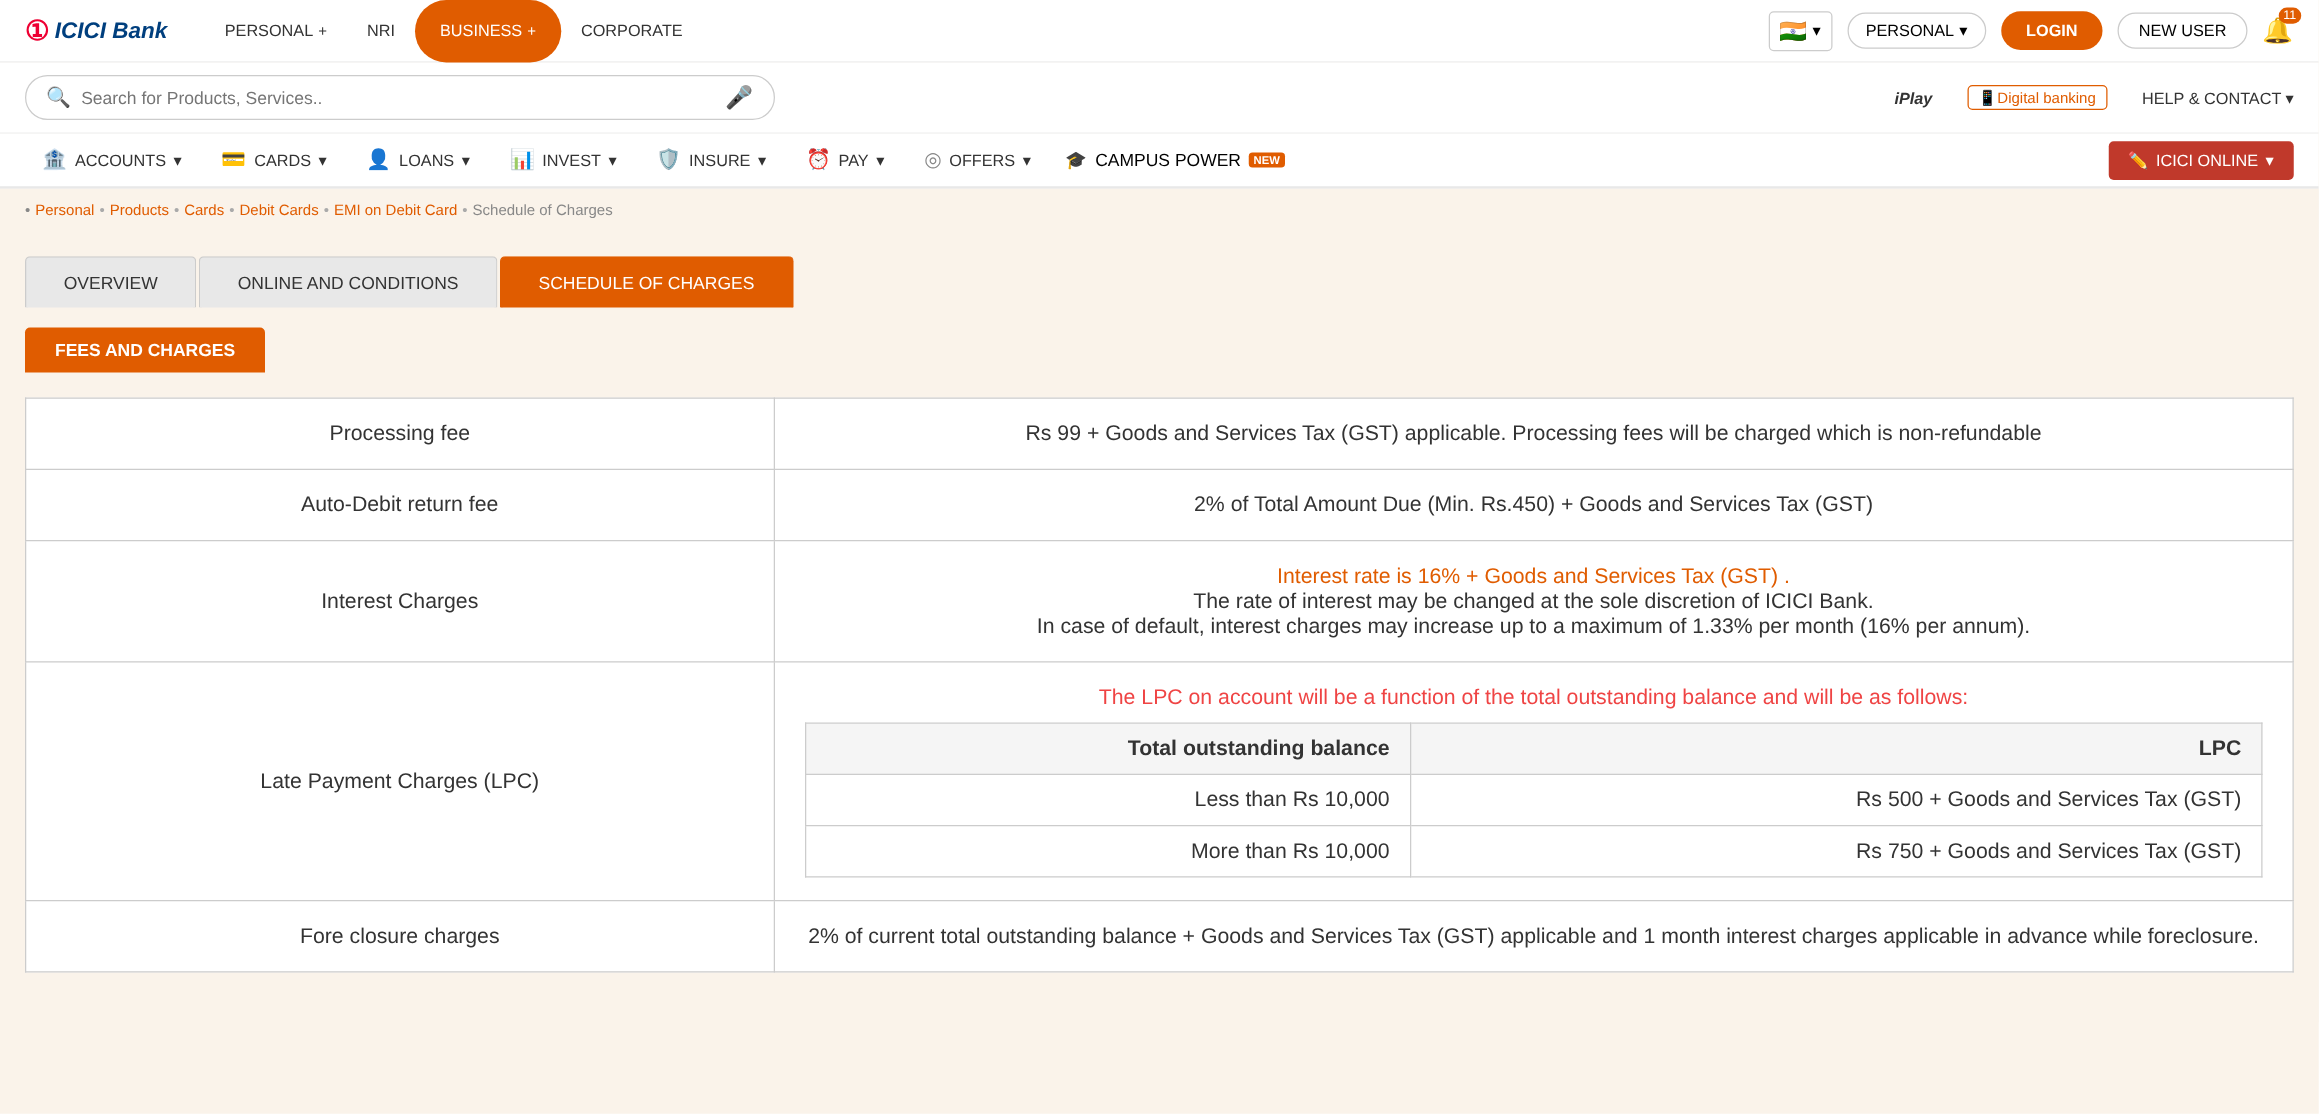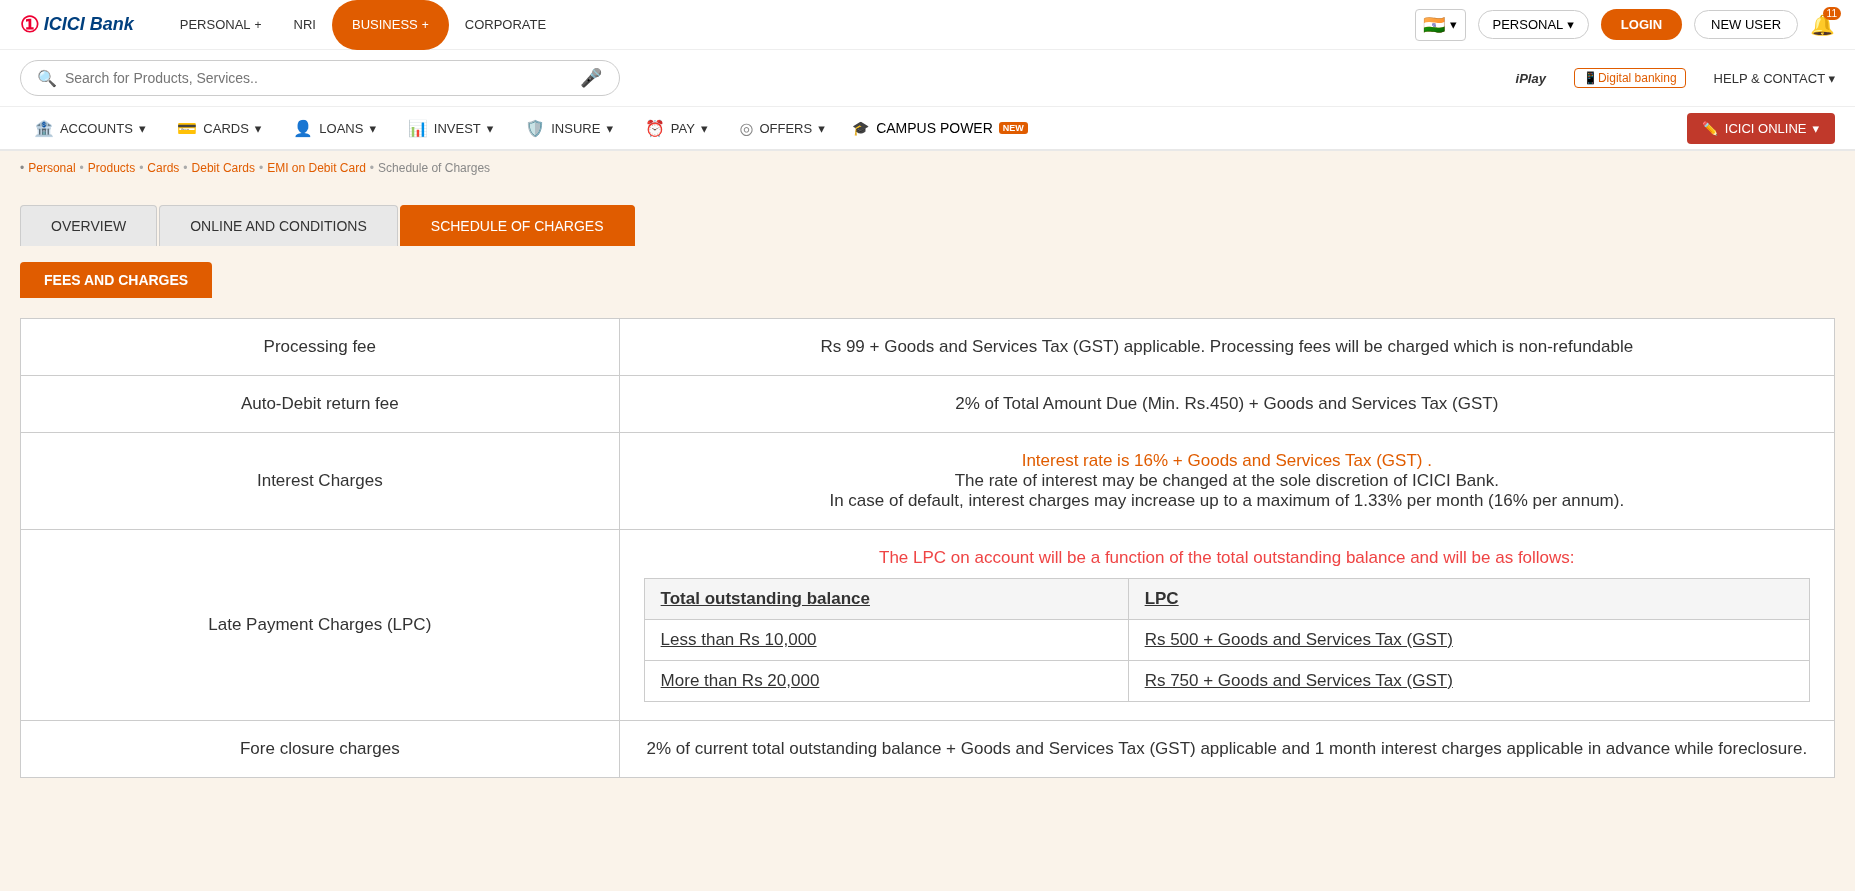--- a/index.html
+++ b/index.html
@@ -280,22 +280,21 @@
     }
     .highlight-orange { color: #e05c00; }
     .nested-table {
       width: 100%;
       border-collapse: collapse;
       margin-top: 8px;
     }
     .nested-table td, .nested-table th {
       border: 1px solid #ccc;
       padding: 10px 16px;
-      text-align: left;
-      text-decoration: underline;
+      text-align: right;
     }
     .nested-table th {
       background: #f5f5f5;
       font-weight: bold;
       color: #333;
     }
     .lpc-intro {
       margin-bottom: 10px;
       color: #ef4444;
     }
@@ -466,21 +465,21 @@
                 <th>Total outstanding balance</th>
                 <th>LPC</th>
               </tr>
             </thead>
             <tbody>
               <tr>
                 <td>Less than Rs 10,000</td>
                 <td>Rs 500 + Goods and Services Tax (GST)</td>
               </tr>
               <tr>
-                <td>More than Rs 20,000</td>
+                <td>More than Rs 10,000</td>
                 <td>Rs 750 + Goods and Services Tax (GST)</td>
               </tr>
             </tbody>
           </table>
         </td>
       </tr>
 
       <tr>
         <td class="fee-name">Fore closure charges</td>
         <td class="fee-value">2% of current total outstanding balance + Goods and Services Tax (GST) applicable and 1 month interest charges applicable in advance while foreclosure.</td>

